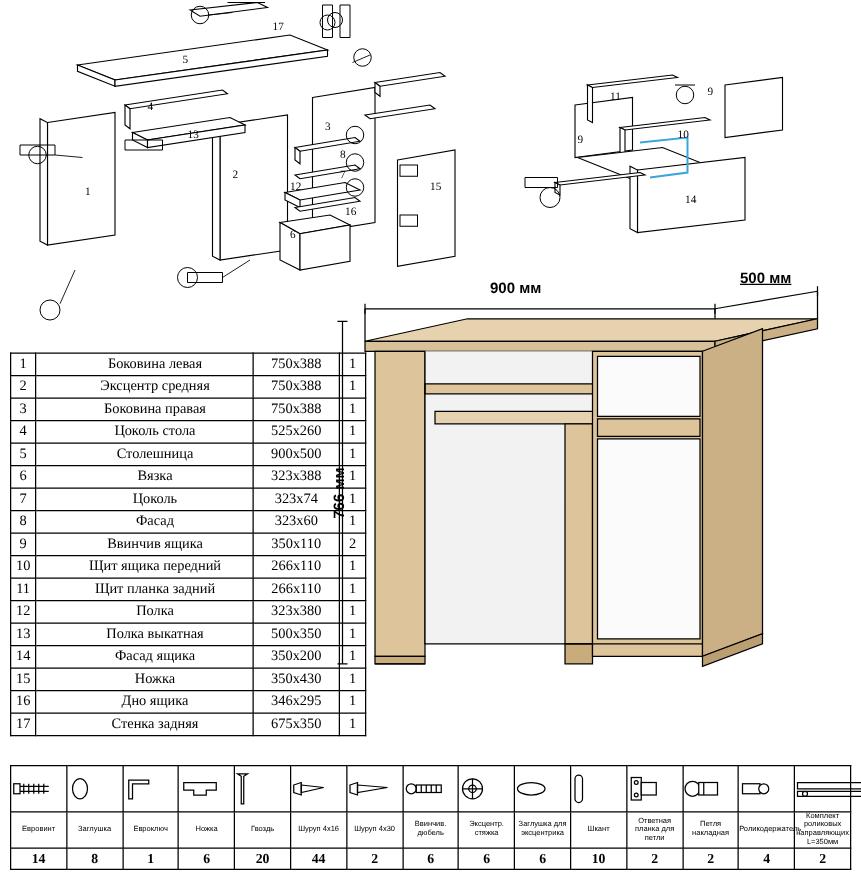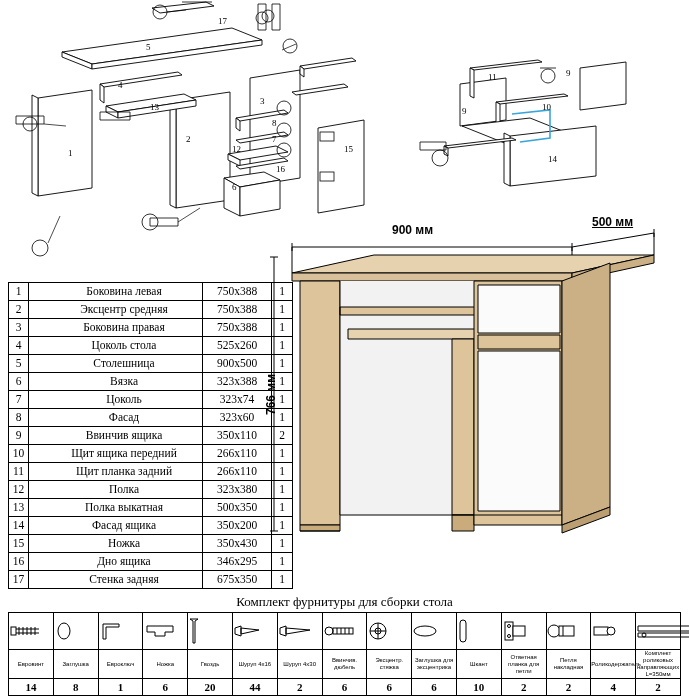--- a/index.html
+++ b/index.html
@@ -367,21 +367,20 @@
       <polygon points="300,310 348,292 348,300 300,318" fill="#bb9e72" stroke="#000" stroke-width="1"></polygon>
 
       <path d="M78 66 L78 300 L300 300" stroke="#000" stroke-width="1" fill="none"></path>
       <path d="M38 316 L78 316" stroke="#000" stroke-width="1" fill="none"></path>
     </svg>
     <div class="dim-label" style="left:130px;top:8px;">900 мм</div>
     <div class="dim-label" style="left:330px;top:0px;text-decoration:underline;">500 мм</div>
     <div class="vert-dim" style="left:2px;top:200px;">766 мм</div>
   </div>
 
-  <div class="hw-title">Комплект фурнитуры для сборки стола</div>
   <table class="hw-table">
     <tbody>
       <tr id="hw-icons">
           <td class="hw-icon">
             <svg width="34" height="18">
               <g fill="none" stroke="#000" stroke-width="1">
                 <rect x="2" y="5" width="5" height="8"></rect>
                 <path d="M7 7 L30 7 M7 11 L30 11"></path>
                 <path d="M10 5 L10 13 M14 5 L14 13 M18 5 L18 13 M22 5 L22 13 M26 5 L26 13"></path>
               </g>

